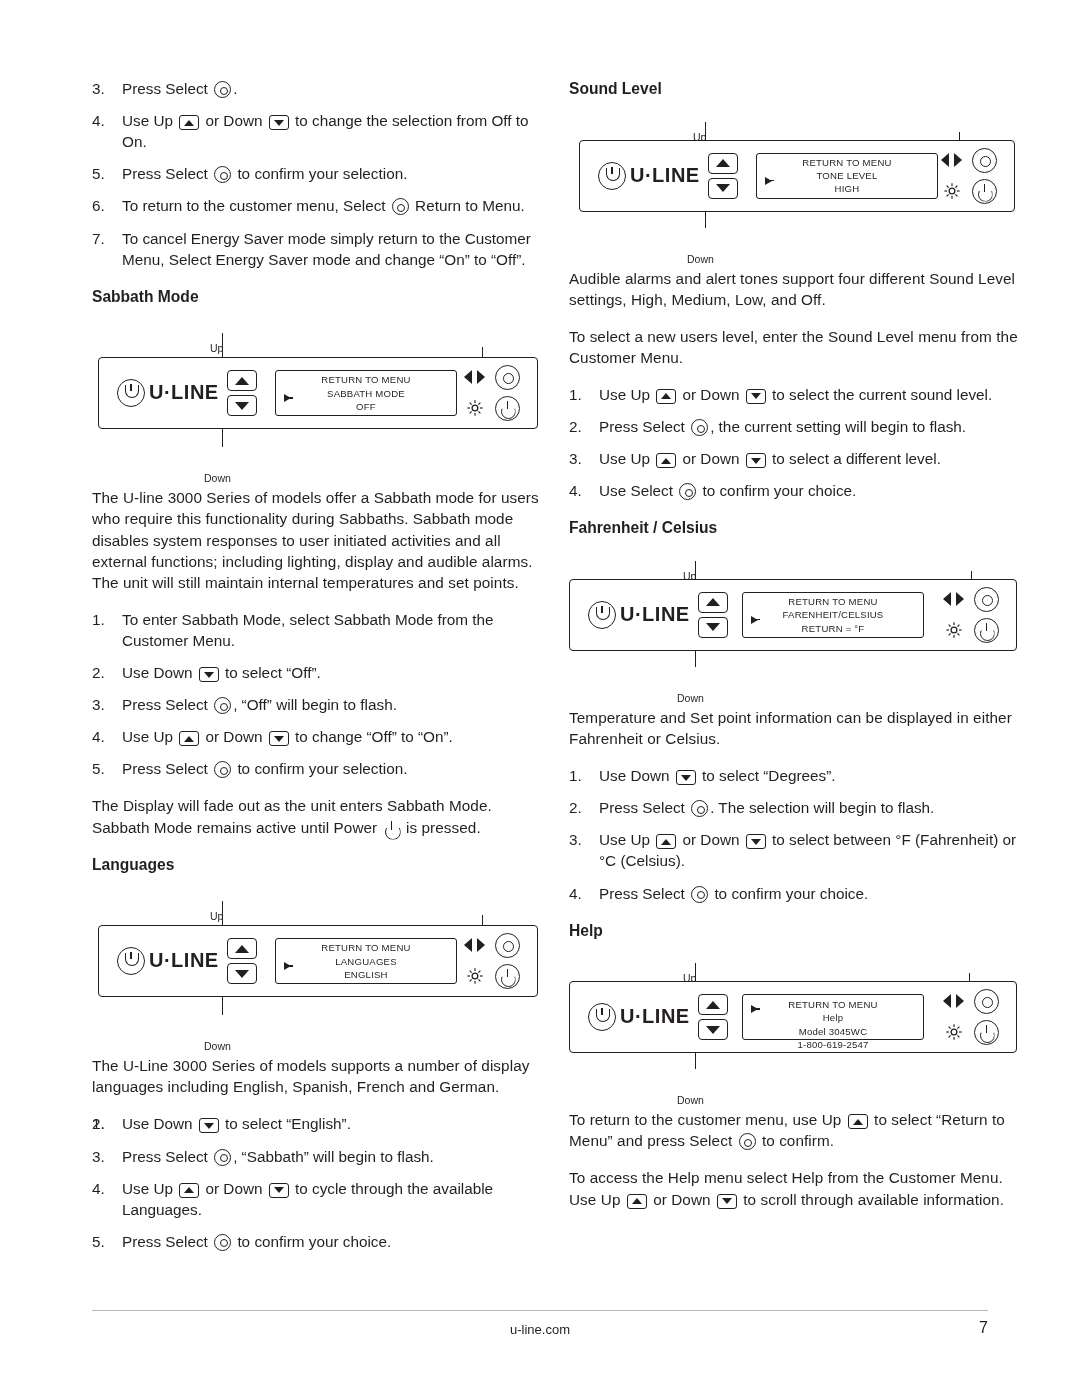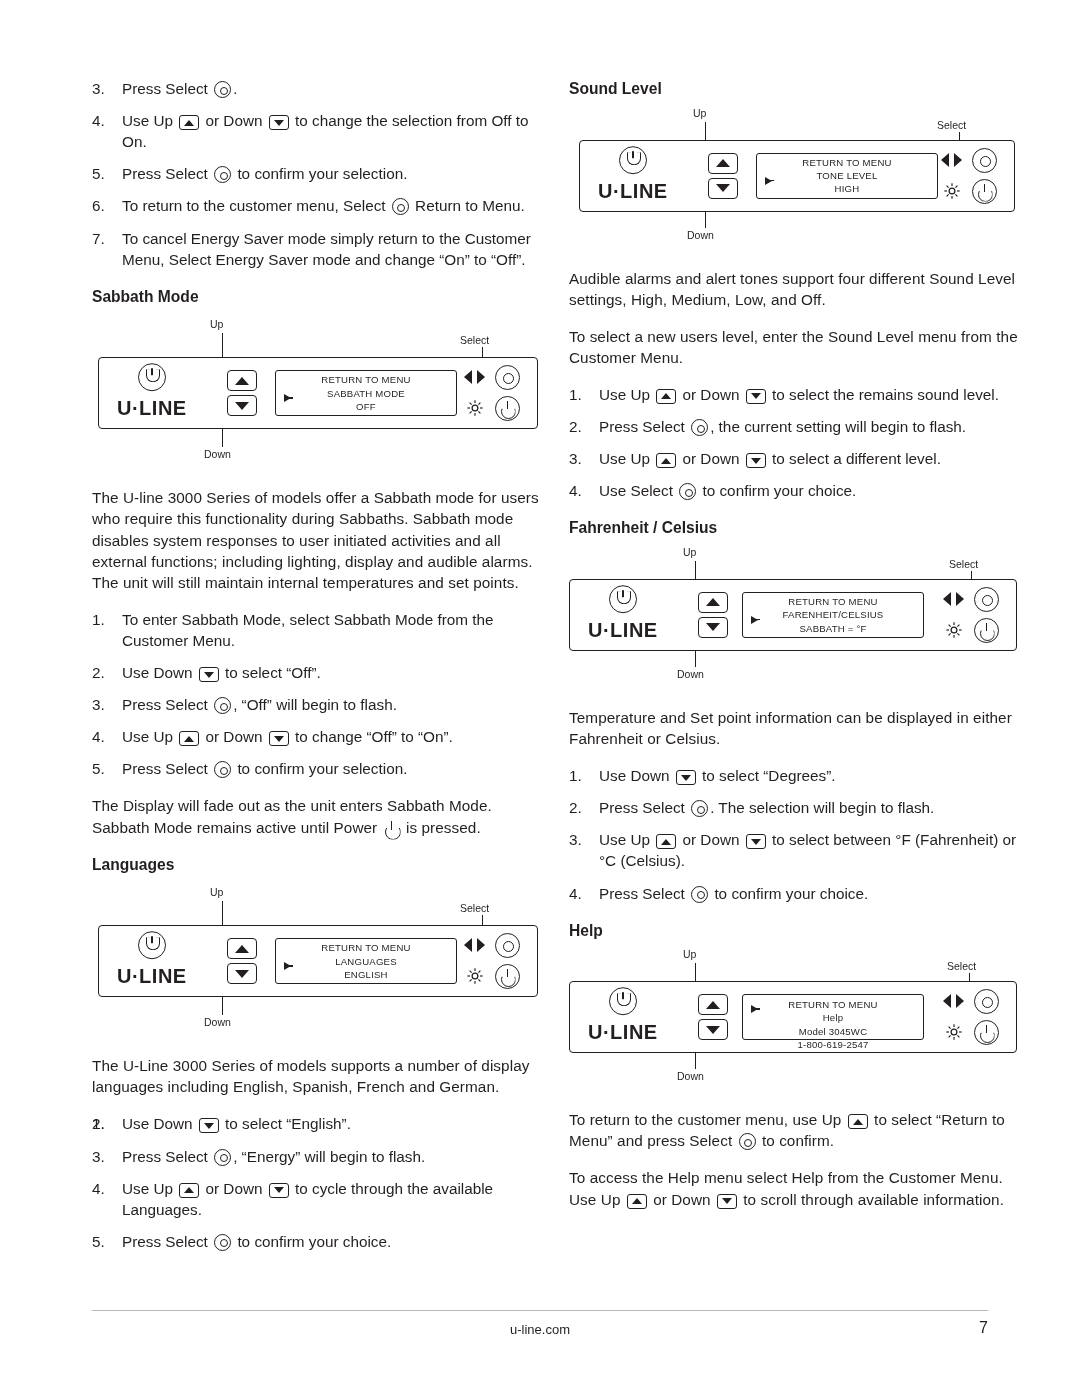--- a/index.html
+++ b/index.html
@@ -84,21 +84,21 @@
   
   .diagram { position:relative; margin: 4px 0 18px 0; height: 152px; }
   .panel {
     position:absolute; left:6px; top:40px;
     width: 440px; height: 72px;
     border:1.6px solid #231f20; border-radius:4px;
     background:#fff;
   }
   .logo {
     position:absolute; left:18px; top:50%; transform:translateY(-50%);
-    display:flex; align-items:center; gap:4px;flex-direction:column;
+    display:flex; align-items:center; gap:4px;
   }
   .logo-badge{
     width:28px;height:28px;border-radius:50%;
     border:1.6px solid #231f20;position:relative;
   }
   .logo-badge::after{
     content:"";position:absolute;left:50%;top:5px;margin-left:-6px;
     width:12px;height:12px;border:1.6px solid #231f20;border-top:none;
     border-radius:0 0 7px 7px;
   }
@@ -176,21 +176,21 @@
   .pbtn.pwr .g::before{
     content:"";position:absolute;left:0;top:2px;width:13px;height:13px;
     border:1.4px solid #231f20;border-radius:50%;clip-path: polygon(0 30%,100% 30%,100% 100%,0 100%);
   }
   .pbtn.pwr .g::after{
     content:"";position:absolute;left:6.3px;top:-1px;width:1.4px;height:8px;background:#231f20;
   }
 
   
   .callout-label{
-    position:absolute; font-size:10.5px; color:#231f20; white-space:nowrap;
+    position:absolute; font-size:10.5px; color:#231f20; white-space:nowrap;margin-top:24px;
   }
   .vline{ position:absolute; width:1px; background:#231f20; }
 
   .footer {
     position:absolute; left:92px; right:92px; bottom:52px;
     border-top:1px solid #b7b7b7;
   }
   .footer .inner{ position:relative; height:34px; }
   .footer .site{
     position:absolute; left:50%; transform:translateX(-50%); top:10px;
@@ -389,21 +389,21 @@
       </li>
       <li>
         <span class="num">2.</span>
         <span>Use Down</span>
         <span class="ic ic-down"></span>
         <span>to select “English”.</span>
       </li>
       <li>
         <span class="num">3.</span>
         <span>Press Select</span>
-        <span class="ic ic-select"></span><span>, “Energy” will begin to flash.</span>
+        <span class="ic ic-select"></span><span>, “Sabbath” will begin to flash.</span>
       </li>
       <li>
         <span class="num">4.</span>
         <span>Use Up</span>
         <span class="ic ic-up"></span>
         <span>or Down</span>
         <span class="ic ic-down"></span>
         <span>to cycle through the available Languages.</span>
       </li>
       <li>
@@ -471,21 +471,21 @@
     <p class="body-text">Audible alarms and alert tones support four different Sound Level settings, High, Medium, Low, and Off.</p>
     <p class="body-text">To select a new users level, enter the Sound Level menu from the Customer Menu.</p>
 
     <ul class="ol">
       <li>
         <span class="num">1.</span>
         <span>Use Up</span>
         <span class="ic ic-up"></span>
         <span>or Down</span>
         <span class="ic ic-down"></span>
-        <span>to select the remains sound level.</span>
+        <span>to select the current sound level.</span>
       </li>
       <li>
         <span class="num">2.</span>
         <span>Press Select</span>
         <span class="ic ic-select"></span><span>, the current setting will begin to flash.</span>
       </li>
       <li>
         <span class="num">3.</span>
         <span>Use Up</span>
         <span class="ic ic-up"></span>
@@ -518,21 +518,21 @@
         </div>
         <div class="arrows">
           <div class="arrow-btn up"></div>
           <div class="arrow-btn down"></div>
         </div>
         <div class="lcd" style="left:172px;">
           <div class="lcd-cursor-bar"></div>
           <div class="lcd-cursor"></div>
           <div class="l1">RETURN TO MENU</div>
           <div class="l2">FARENHEIT/CELSIUS</div>
-          <div class="l3">SABBATH = °F</div>
+          <div class="l3">RETURN = °F</div>
         </div>
         <div class="btnpad">
           <div class="pbtn sound"></div>
           <div class="pbtn circ"></div>
           <div class="pbtn light">
             <svg class="star" viewBox="0 0 20 20">
               <circle cx="10" cy="10" r="3.2" fill="none" stroke="#231f20" stroke-width="1.4"></circle>
               <g stroke="#231f20" stroke-width="1.3">
                 <line x1="10" y1="1.5" x2="10" y2="4.5"></line>
                   <line x1="10" y1="15.5" x2="10" y2="18.5"></line>

